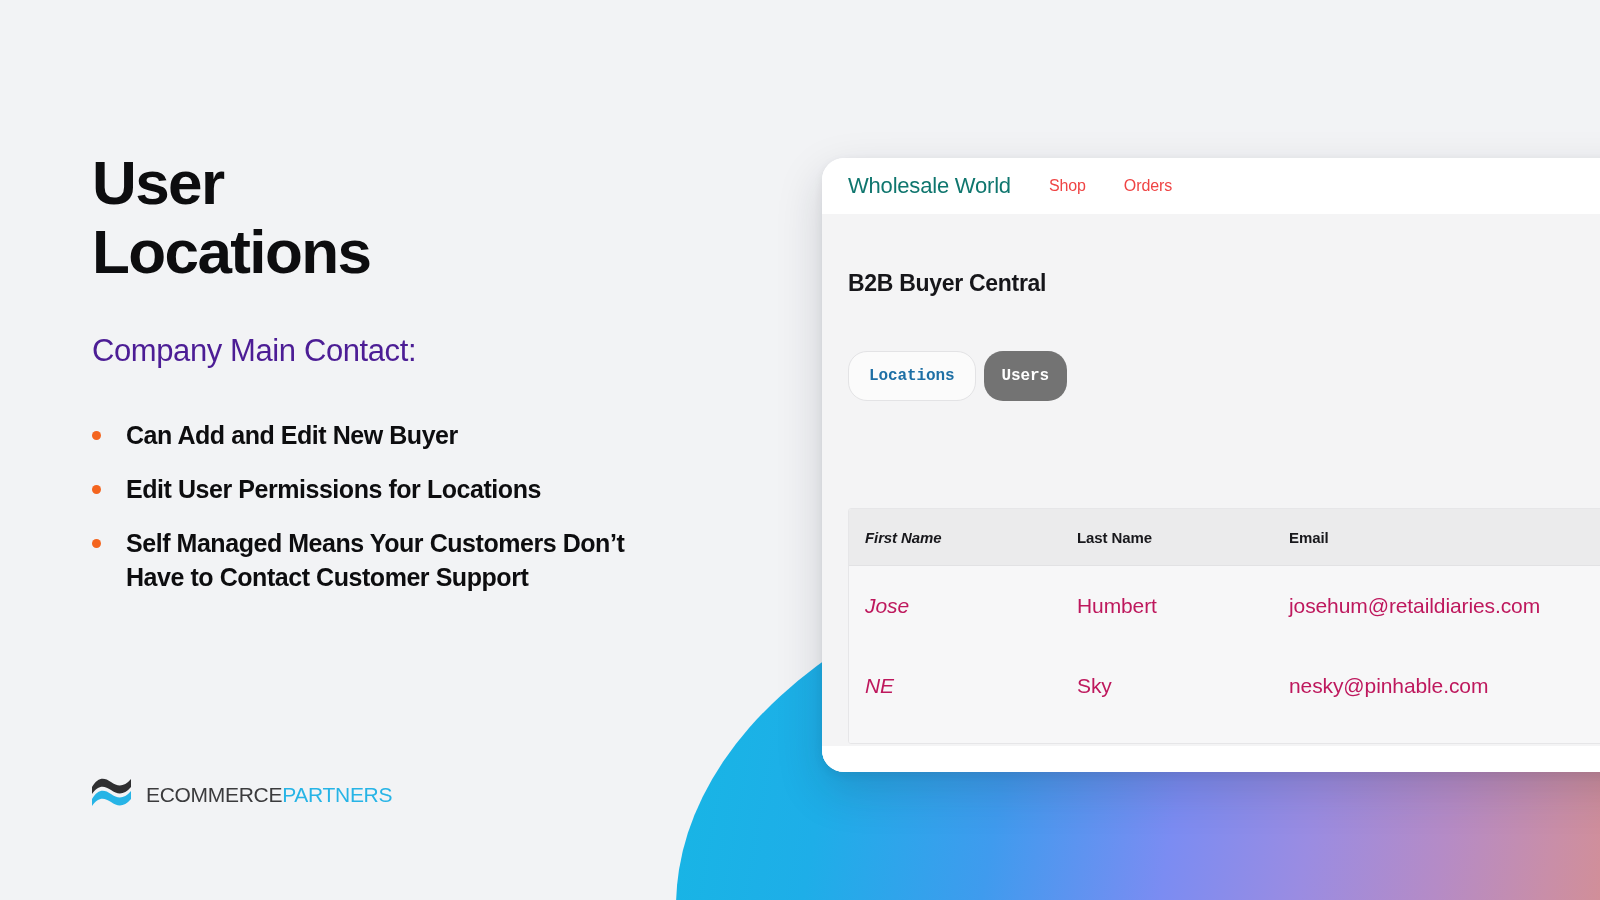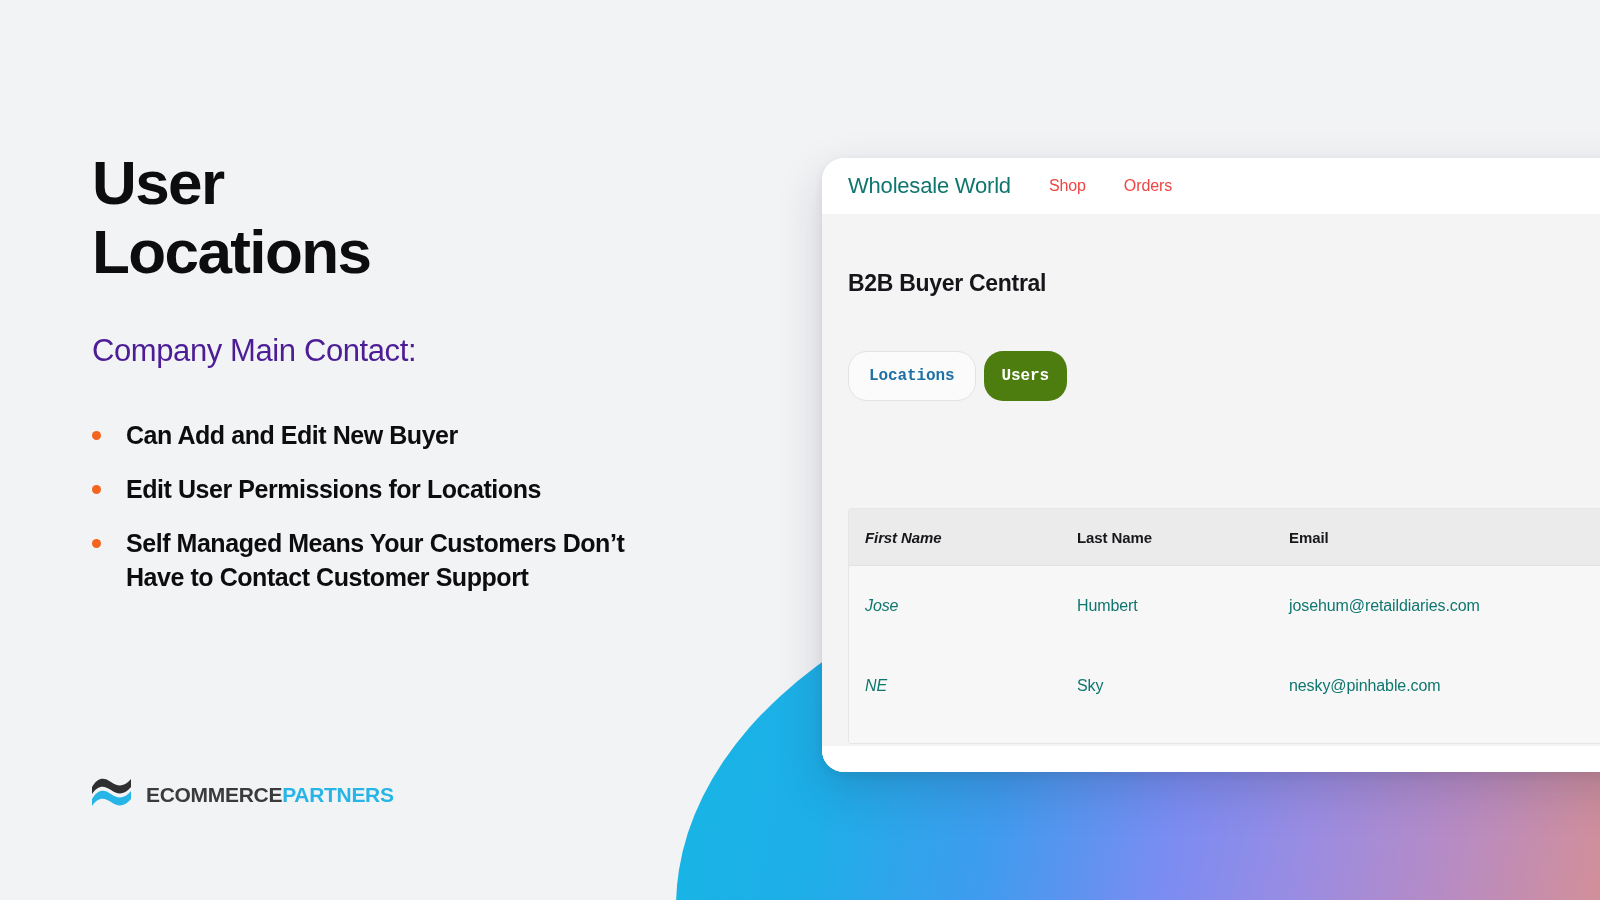--- a/index.html
+++ b/index.html
@@ -104,21 +104,21 @@
     position: absolute;
     left: 90px;
     top: 775px;
     display: flex;
     align-items: center;
     gap: 12px;
   }
   #logo-wave { display: block; }
   #logo-text {
     font-size: 30px;
-    font-weight: 700;
+    font-weight: 400;
     letter-spacing: -0.3px;
     line-height: 1;
     white-space: nowrap;
     text-align: center;
   }
   #logo-text .logo-primary {
     color: #3b3b3d;
     font-variant: small-caps;
     text-transform: lowercase;
   }
@@ -198,21 +198,21 @@
     cursor: pointer;
     border-radius: 19px;
   }
   .tab-button.is-outline {
     background: #fbfbfb;
     border: 1px solid #e3e3e5;
     color: #1d6fa5;
     padding: 15px 20px;
   }
   .tab-button.is-solid {
-    background: #4d7c0f;
+    background: #737373;
     color: #ffffff;
     padding: 16px 18px;
   }
 
   #add-user-button {
     position: absolute;
     right: -82px;
     top: 143px;
     background: #1d72ae;
     color: #ffffff;
@@ -251,22 +251,22 @@
     color: #18181c;
     letter-spacing: -0.1px;
   }
   .table-row {
     display: flex;
     align-items: center;
     height: 80px;
     background: #f7f7f8;
   }
   .table-row .cell {
-    font-size: 16px;
-    color: #0f766e;
+    font-size: 21px;
+    color: #be185d;
     font-weight: 400;
     letter-spacing: -0.1px;
   }
   .cell.col-first { width: 212px; padding-left: 16px; font-style: italic; }
   .cell.col-last  { width: 212px; }
   .cell.col-email { flex: 1; }
 
   
   #card-bottom-strip {
     position: absolute;

